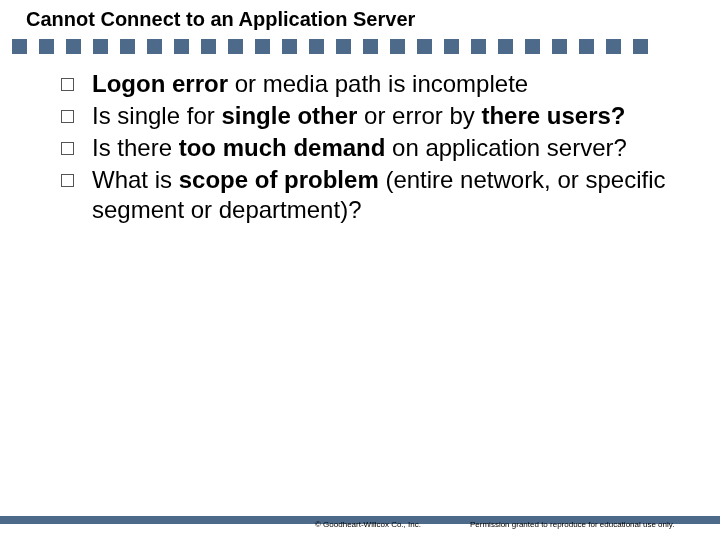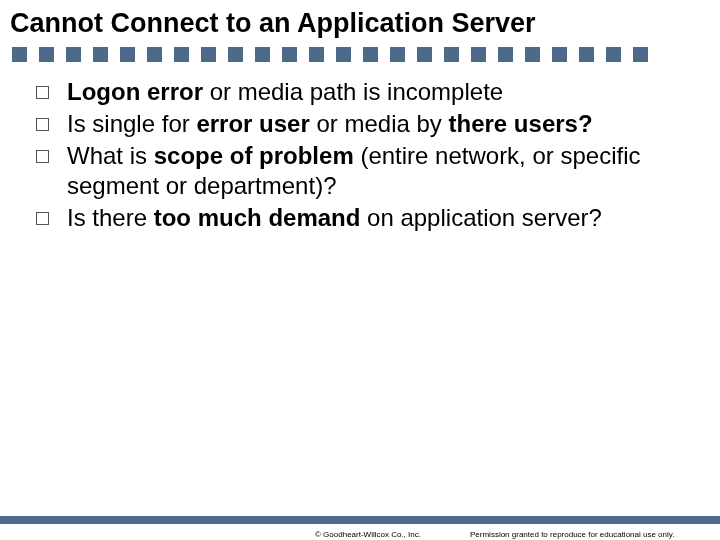--- a/index.html
+++ b/index.html
@@ -12,42 +12,42 @@
     overflow: hidden;
     position: relative;
   }
   .slide {
     width: 720px;
     height: 540px;
     position: relative;
     box-sizing: border-box;
   }
   .title {
-    font-size: 27px;
+    font-size: 20px;
     font-weight: bold;
     color: #000000;
-    padding: 8px 12px 6px 10px;
+    padding: 8px 12px 6px 26px;
     line-height: 1.15;
   }
   .dots-row {
     padding: 0 0 4px 12px;
     overflow: hidden;
     white-space: nowrap;
     height: 22px;
   }
   .dot {
     display: inline-block;
     width: 15px;
     height: 15px;
     background: #4d6a8a;
     margin-right: 12px;
     vertical-align: middle;
   }
   .content {
-    padding: 6px 32px 0 36px;
+    padding: 6px 32px 0 61px;
   }
   .bullet-line {
     display: flex;
     align-items: flex-start;
     margin-bottom: 2px;
   }
   .bullet-box {
     flex: 0 0 auto;
     width: 13px;
     height: 13px;
@@ -75,21 +75,21 @@
   .footer-bar {
     position: absolute;
     bottom: 16px;
     left: 0;
     width: 720px;
     height: 8px;
     background: #4d6a8a;
   }
   .footer-copy, .footer-perm {
     position: absolute;
-    bottom: 1px;
+    bottom: 11px;
     font-size: 8px;
     color: #000000;
     white-space: nowrap;
   }
   .footer-copy { left: 315px; }
   .footer-perm { left: 470px; }
 </style>
 </head>
 <body>
 
@@ -99,29 +99,29 @@
 
   <div class="dots-row"><span class="dot"></span><span class="dot"></span><span class="dot"></span><span class="dot"></span><span class="dot"></span><span class="dot"></span><span class="dot"></span><span class="dot"></span><span class="dot"></span><span class="dot"></span><span class="dot"></span><span class="dot"></span><span class="dot"></span><span class="dot"></span><span class="dot"></span><span class="dot"></span><span class="dot"></span><span class="dot"></span><span class="dot"></span><span class="dot"></span><span class="dot"></span><span class="dot"></span><span class="dot"></span><span class="dot"></span></div>
 
   <div class="content">
       <div class="bullet-line">
         <div class="bullet-box"></div>
         <div class="bullet-text"><span class="bold">Logon error </span><span>or media path is incomplete</span></div>
       </div>
       <div class="bullet-line">
         <div class="bullet-box"></div>
-        <div class="bullet-text"><span>Is single for </span><span class="bold">error user </span><span>or media by </span><span class="bold">there users?</span></div>
+        <div class="bullet-text"><span>Is single for </span><span class="bold">single other </span><span>or error by </span><span class="bold">there users?</span></div>
+      </div>
+      <div class="bullet-line">
+        <div class="bullet-box"></div>
+        <div class="bullet-text"><span>Is there </span><span class="bold">too much demand </span><span>on application server?</span></div>
       </div>
       <div class="bullet-line">
         <div class="bullet-box"></div>
         <div class="bullet-text"><span>What is </span><span class="bold">scope of problem </span><span>(entire network, or specific segment or department)?</span></div>
-      </div>
-      <div class="bullet-line">
-        <div class="bullet-box"></div>
-        <div class="bullet-text"><span>Is there </span><span class="bold">too much demand </span><span>on application server?</span></div>
       </div>
     </div>
 
   <div class="footer">
     <div class="footer-bar"></div>
     <div class="footer-copy">© Goodheart-Willcox Co., Inc.</div>
     <div class="footer-perm">Permission granted to reproduce for educational use only.</div>
   </div>
 
 </div>

